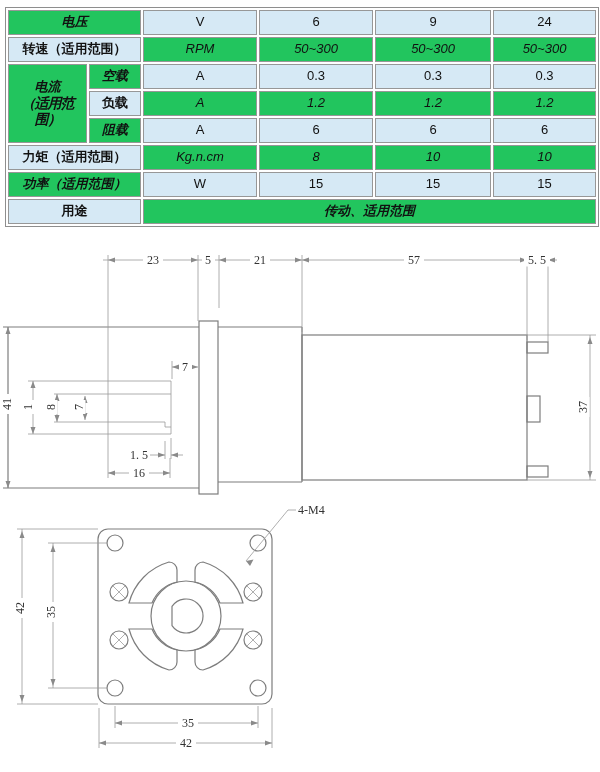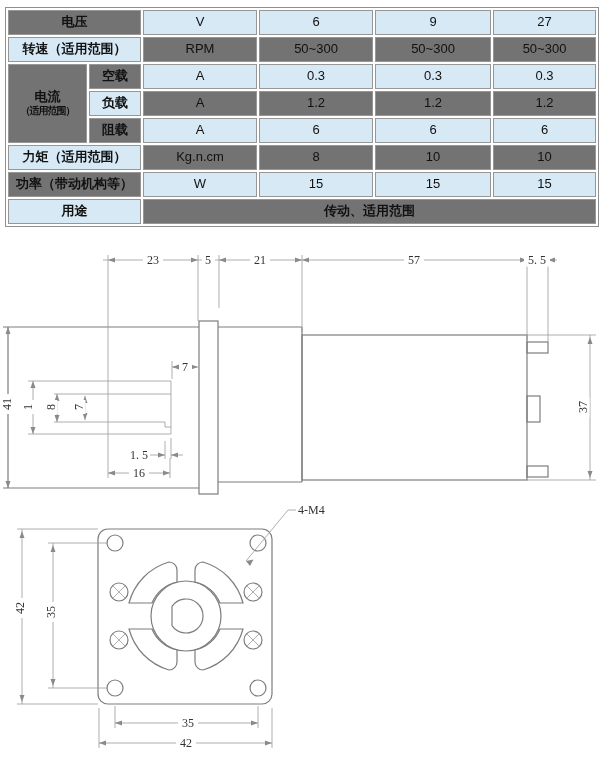--- a/index.html
+++ b/index.html
@@ -13,25 +13,25 @@
     position:absolute;left:5px;top:7px;
     border-collapse:separate;border-spacing:2px;
     background:#fff;border:1px solid #8e8e8e;
     table-layout:fixed;width:592px;
   }
   table.spec td{
     border:1px solid #979797;height:23px;padding:0;
     text-align:center;vertical-align:middle;
     font-size:13px;line-height:1.15;overflow:hidden;
   }
-  td.cream{background:#737373;}
+  td.cream{background:#22c55e;font-style:italic;}
   td.blue{background:#d6e9f5;}
   td.lb{font-weight:bold;}
   td.usage-val{text-align:left;padding-left:10px;font-weight:bold;}
-  .lbl2{font-size:10px;letter-spacing:-1px;}
+  .lbl2{font-size:14px;letter-spacing:-1px;}
   
   svg.drawing{position:absolute;left:0;top:240px;}
   .outline{stroke:#7d7d7d;stroke-width:1.2;fill:none;}
   .thin{stroke:#9a9a9a;stroke-width:0.8;fill:none;}
   .arrow{fill:#8a8a8a;stroke:none;}
   text.dim{
     font-family:"Liberation Serif",serif;font-size:12px;fill:#333;
   }
   .dimbg{fill:#ffffff;}
 </style>
@@ -46,21 +46,21 @@
     <col style="width:114px">
       <col style="width:116px">
       <col style="width:103px">
   </colgroup>
   <tbody>
       <tr>
     <td colspan="2" class="cream lb">电压</td>
     <td class="blue">V</td>
     <td class="blue">6</td>
     <td class="blue">9</td>
-    <td class="blue">27</td>
+    <td class="blue">24</td>
   </tr>
   <tr>
     <td colspan="2" class="blue lb">转速（适用范围）</td>
     <td class="cream">RPM</td>
     <td class="cream">50~300</td>
     <td class="cream">50~300</td>
     <td class="cream">50~300</td>
   </tr>
   <tr>
     <td rowspan="3" class="cream lb">
@@ -88,21 +88,21 @@
     <td class="blue">6</td>
   </tr>
   <tr>
     <td colspan="2" class="blue lb">力矩（适用范围）</td>
     <td class="cream">Kg.n.cm</td>
     <td class="cream">8</td>
     <td class="cream">10</td>
     <td class="cream">10</td>
   </tr>
   <tr>
-    <td colspan="2" class="cream lb">功率（带动机构等）</td>
+    <td colspan="2" class="cream lb">功率（适用范围）</td>
     <td class="blue">W</td>
     <td class="blue">15</td>
     <td class="blue">15</td>
     <td class="blue">15</td>
   </tr>
   <tr>
     <td colspan="2" class="blue lb">用途</td>
     <td colspan="4" class="cream usage-val">传动、适用范围</td>
   </tr>
 </tbody>

